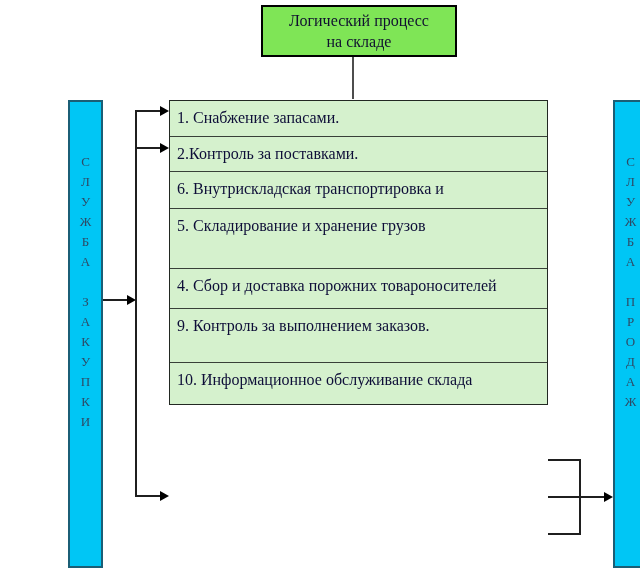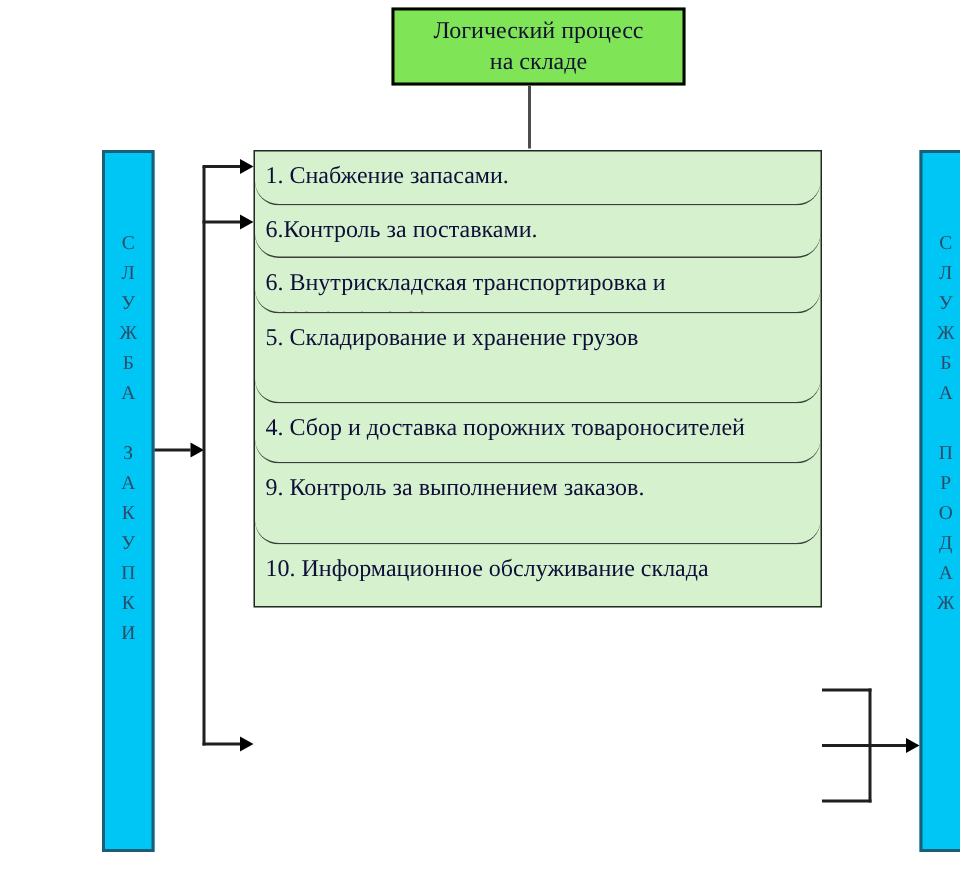--- a/index.html
+++ b/index.html
@@ -30,21 +30,21 @@
     color:#2e4a66;padding-top:50px;
   }
   
   .list{
     position:absolute;left:133px;top:100px;width:379px;box-sizing:border-box;
     border:1px solid #222822;background:#d5f1cd;
   }
   .step{
     box-sizing:border-box;border-bottom:1px solid #384038;
     padding:6px 10px 0 7px;font-size:16px;line-height:22px;color:#0e0e38;
-    white-space:pre-line;overflow:hidden;border-radius:16px;
+    white-space:pre-line;overflow:hidden;
   }
   .step:last-child{border-bottom:none;}
   .step:nth-child(1){height:36px}
   .step:nth-child(2){height:35px}
   .step:nth-child(3){height:37px}
   .step:nth-child(4){height:60px}
   .step:nth-child(5){height:40px}
   .step:nth-child(6){height:54px}
   .step:nth-child(7){height:41px}
   .step:nth-child(8){height:35px}
@@ -102,21 +102,21 @@
 П
 Р
 О
 Д
 А
 Ж</div>
   </div>
 
   <div class="list">
     <div class="step">1. Снабжение запасами.</div>
-    <div class="step">6.Контроль за поставками.</div>
+    <div class="step">2.Контроль за поставками.</div>
     <div class="step">6. Внутрискладская транспортировка и
 перевалка  грузов</div>
     <div class="step">5. Складирование и хранение грузов</div>
     <div class="step">4. Сбор и доставка порожних товароносителей</div>
     <div class="step">9. Контроль за выполнением заказов.</div>
     <div class="step">10. Информационное обслуживание склада</div>
   </div>
 
   <div class="hline" style="left:67px;top:299px;width:24px;"></div>
   <div class="ahead" style="left:91px;top:295px;"></div>

